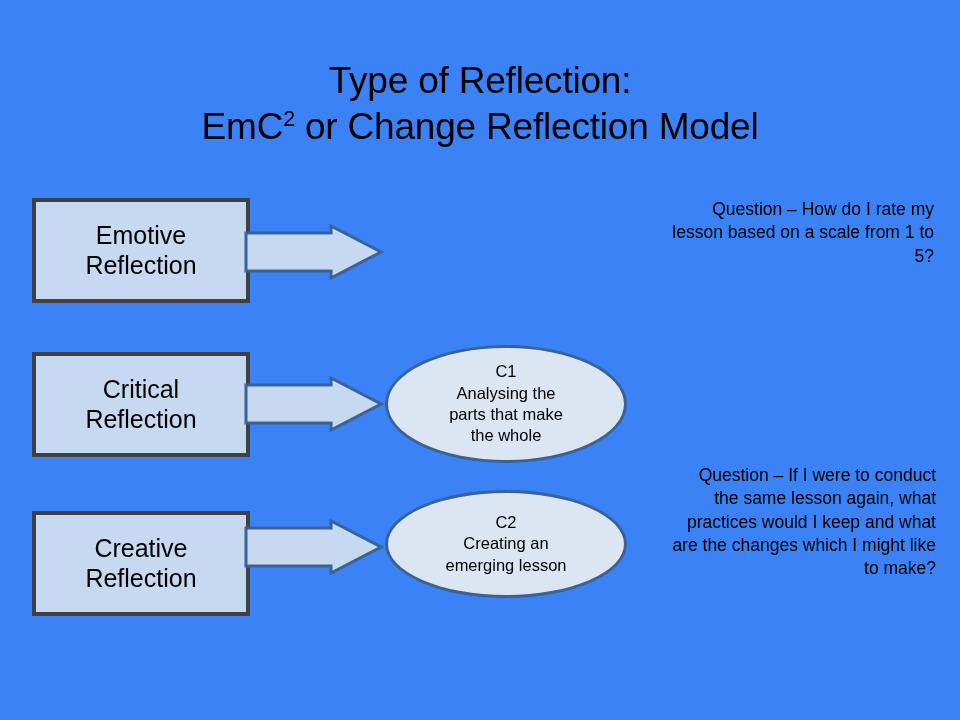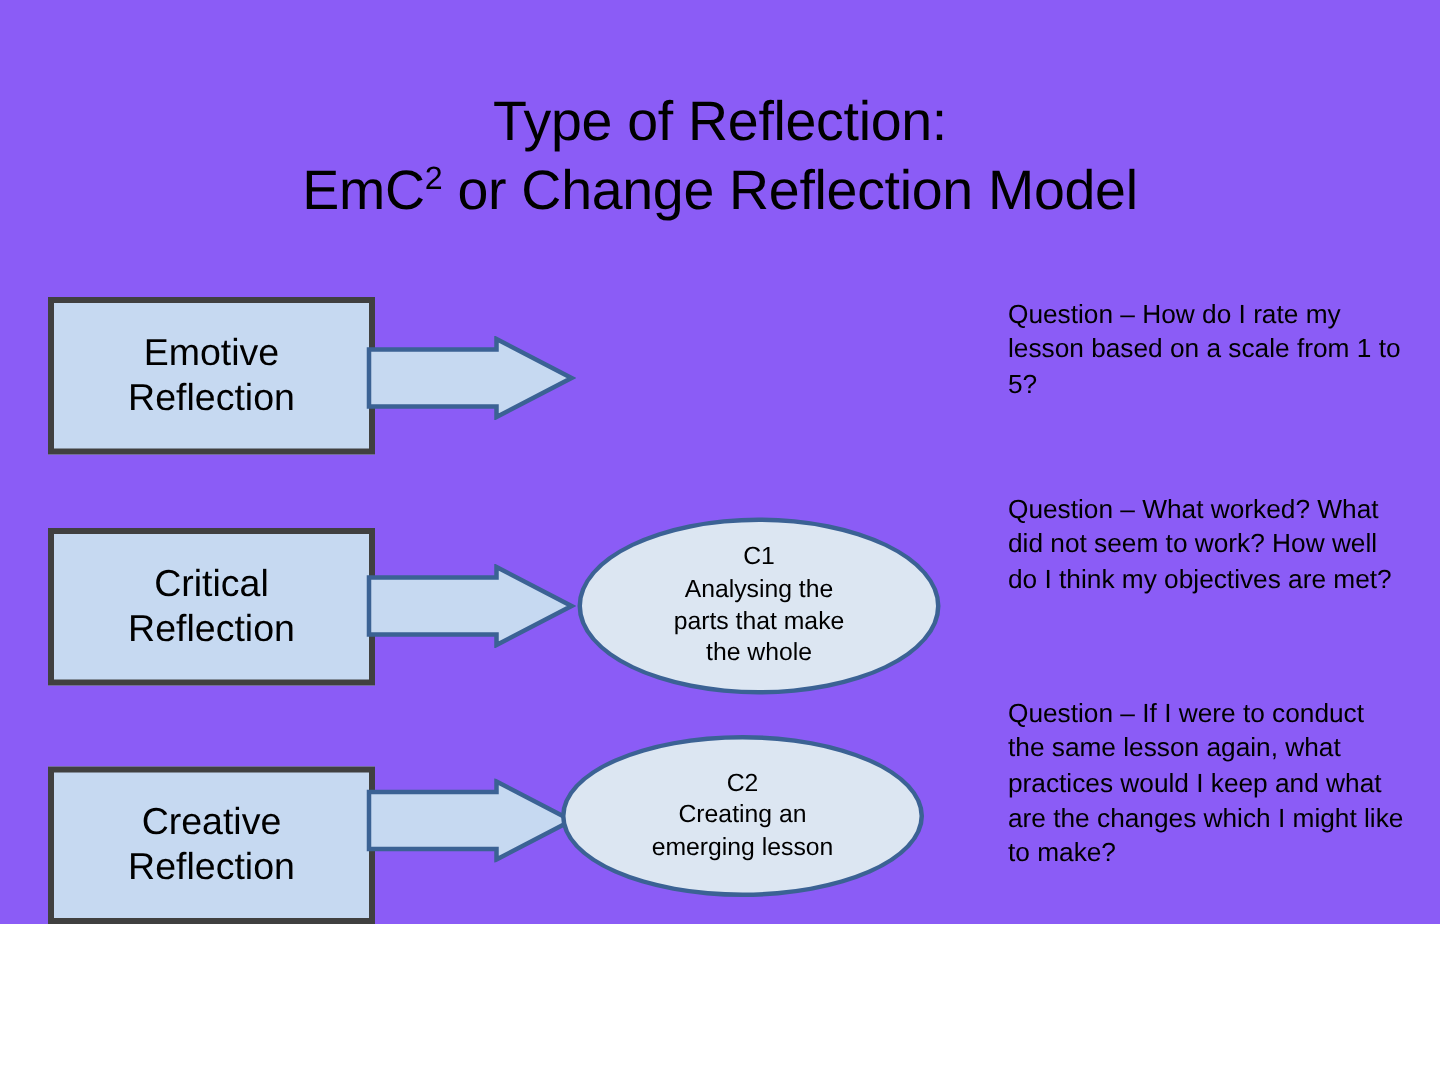--- a/index.html
+++ b/index.html
@@ -12,22 +12,22 @@
     width: 960px;
     height: 720px;
     overflow: hidden;
     font-family: "Liberation Sans", sans-serif;
     color: #000000;
     position: relative;
   }
   #slide {
     position: relative;
     width: 960px;
-    height: 616px;
-    background: #8b5cf6;
+    height: 720px;
+    background: #3b82f6;
   }
 
   
   .title-block {
     position: absolute;
     left: 0;
     top: 58px;
     width: 960px;
     text-align: center;
     line-height: 1.24;
@@ -90,21 +90,21 @@
     display: block;
     padding: 0 22px;
   }
 
   
   .question {
     position: absolute;
     font-size: 17.5px;
     line-height: 1.33;
     color: #000000;
-    text-align: left;
+    text-align: right;
   }
 </style>
 </head>
 <body>
 
 <div id="slide">
 
   <div class="title-block">
     <div class="title-line">Type of Reflection:</div>
     <div class="title-line"><span>EmC</span><sup>2</sup><span> or Change Reflection Model</span></div>
@@ -141,36 +141,35 @@
 
   <div class="ellipse" style="left:385px; top:345px; width:242px; height:118px;">
     <span class="ell-text">
       <span>C1</span><br>
       <span>Analysing the</span><br>
       <span>parts that make</span><br>
       <span>the whole</span>
     </span>
   </div>
 
-  <div class="question" style="left:672px; top:328px; width:262px;">Question – What worked? What did not seem to work? How well do I think my objectives are met?</div>
 
   <div class="proc-box" style="left:32px; top:511px; width:218px; height:105px;">
     <span class="box-text">
       <span>Creative</span><br>
       <span>Reflection</span>
     </span>
   </div>
 
   <div class="block-arrow" style="left:244px; top:519px; width:140px; height:56px;">
     <svg width="140" height="56" viewBox="0 0 140 56" xmlns="http://www.w3.org/2000/svg">
       <polygon points="2,9 87,9 87,2 137,28 87,54 87,47 2,47" fill="#c6d9f1" stroke="#3b6294" stroke-width="3" stroke-linejoin="miter"></polygon>
     </svg>
   </div>
 
-  <div class="ellipse" style="left:374px; top:490px; width:242px; height:108px;">
+  <div class="ellipse" style="left:385px; top:490px; width:242px; height:108px;">
     <span class="ell-text">
       <span>C2</span><br>
       <span>Creating an</span><br>
       <span>emerging lesson</span>
     </span>
   </div>
 
   <div class="question" style="left:672px; top:464px; width:264px;">Question – If I were to conduct the same lesson again, what practices would I keep and what are the changes which I might like to make?</div>
 
 </div>

